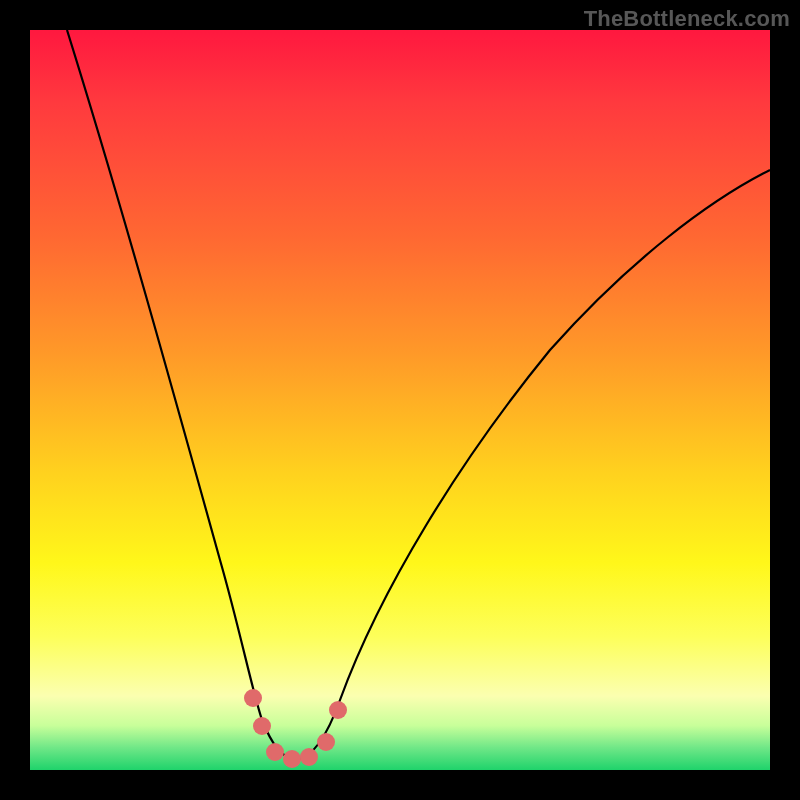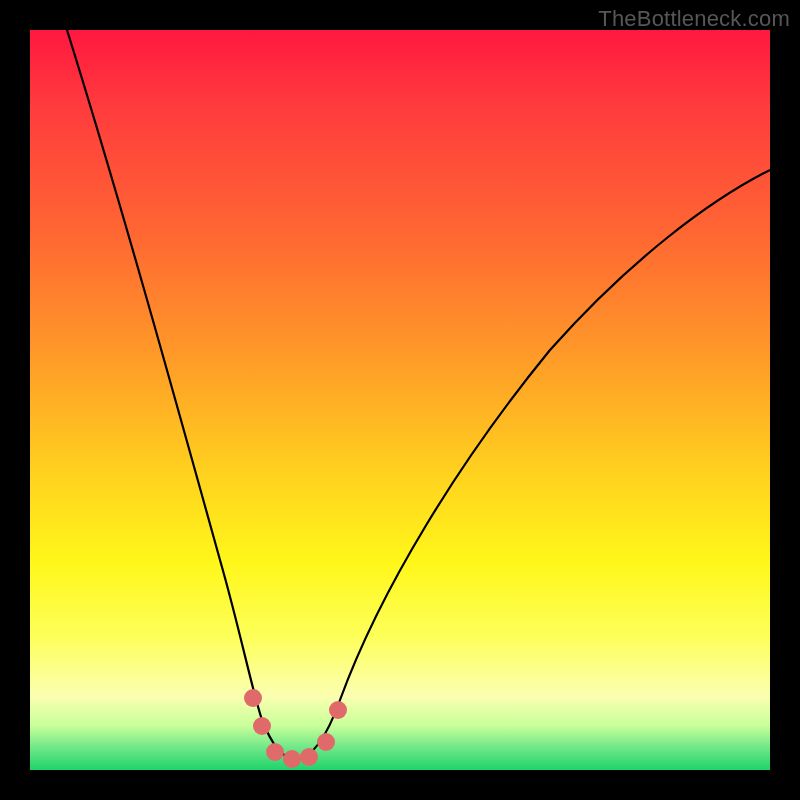--- a/index.html
+++ b/index.html
@@ -42,21 +42,21 @@
       #6fe787 97%,
       #1fd36b 100%
     );
   }
   .watermark {
     position: absolute;
     top: 6px;
     right: 10px;
     color: #575757;
     font-size: 22px;
-    font-weight: 400;
+    font-weight: 700;
     letter-spacing: 0.2px;
     user-select: none;
   }
   svg.curve {
     position: absolute;
     inset: 0;
   }
 </style>
 </head>
 <body>

